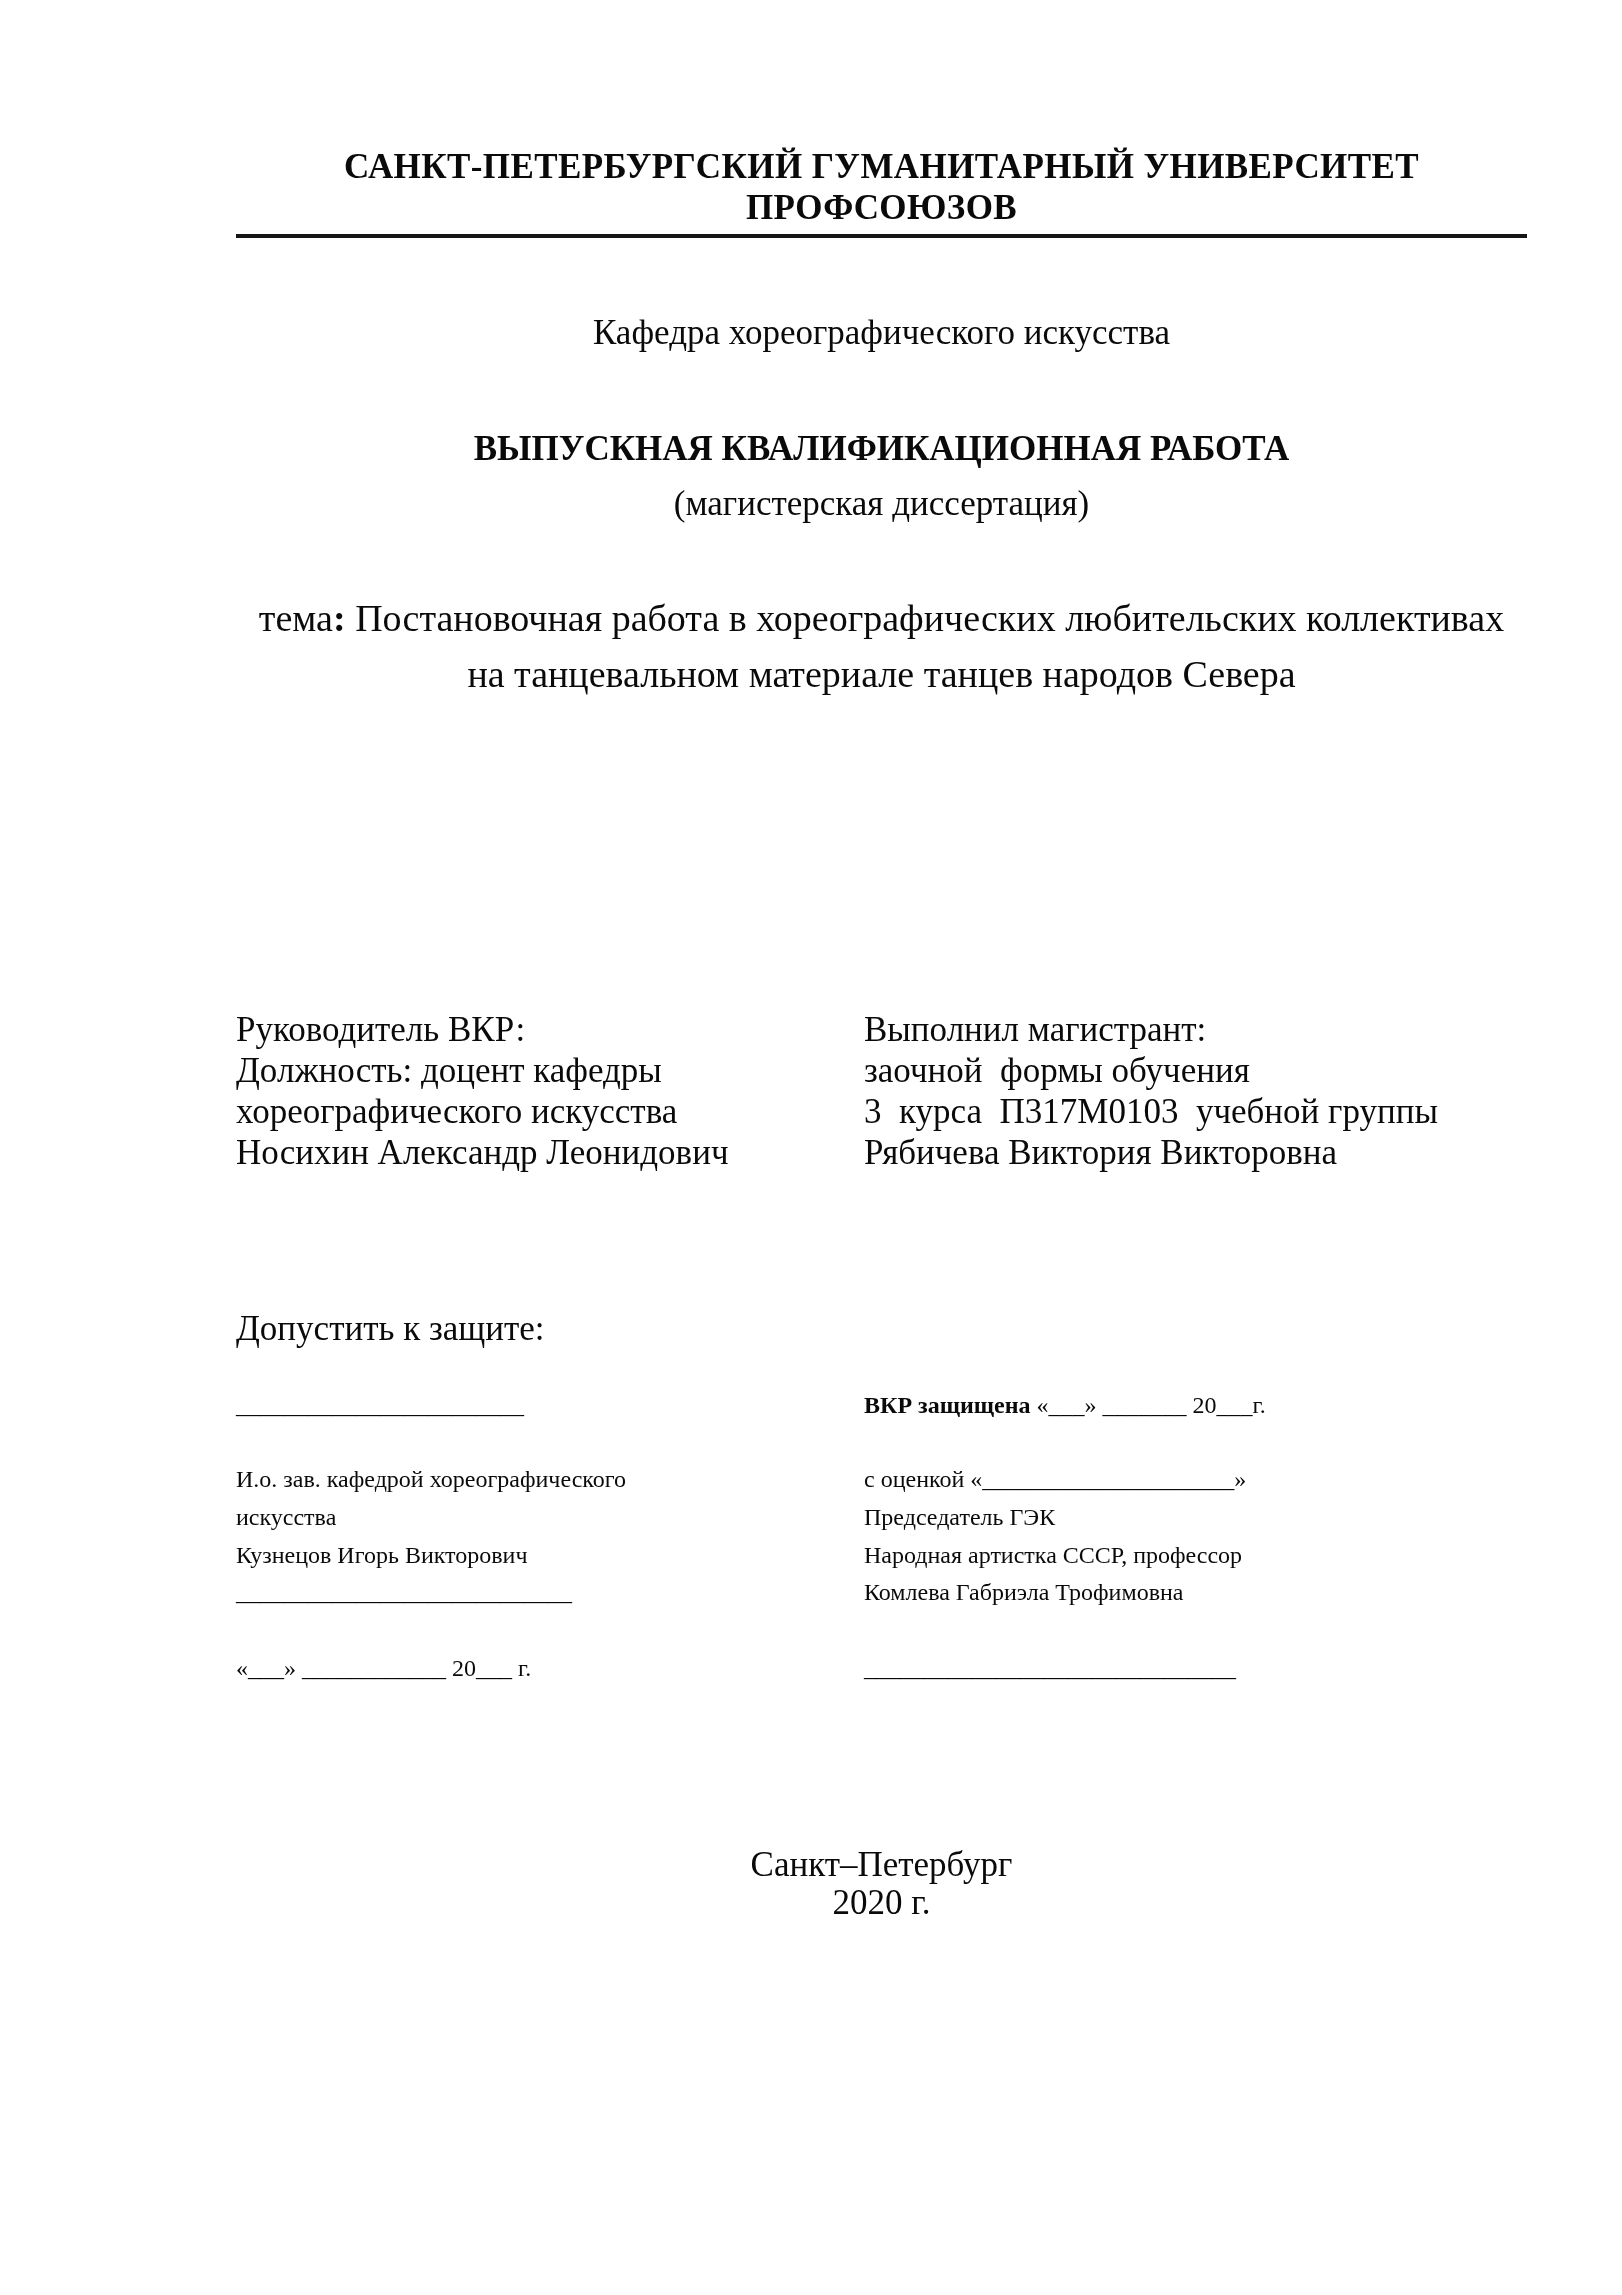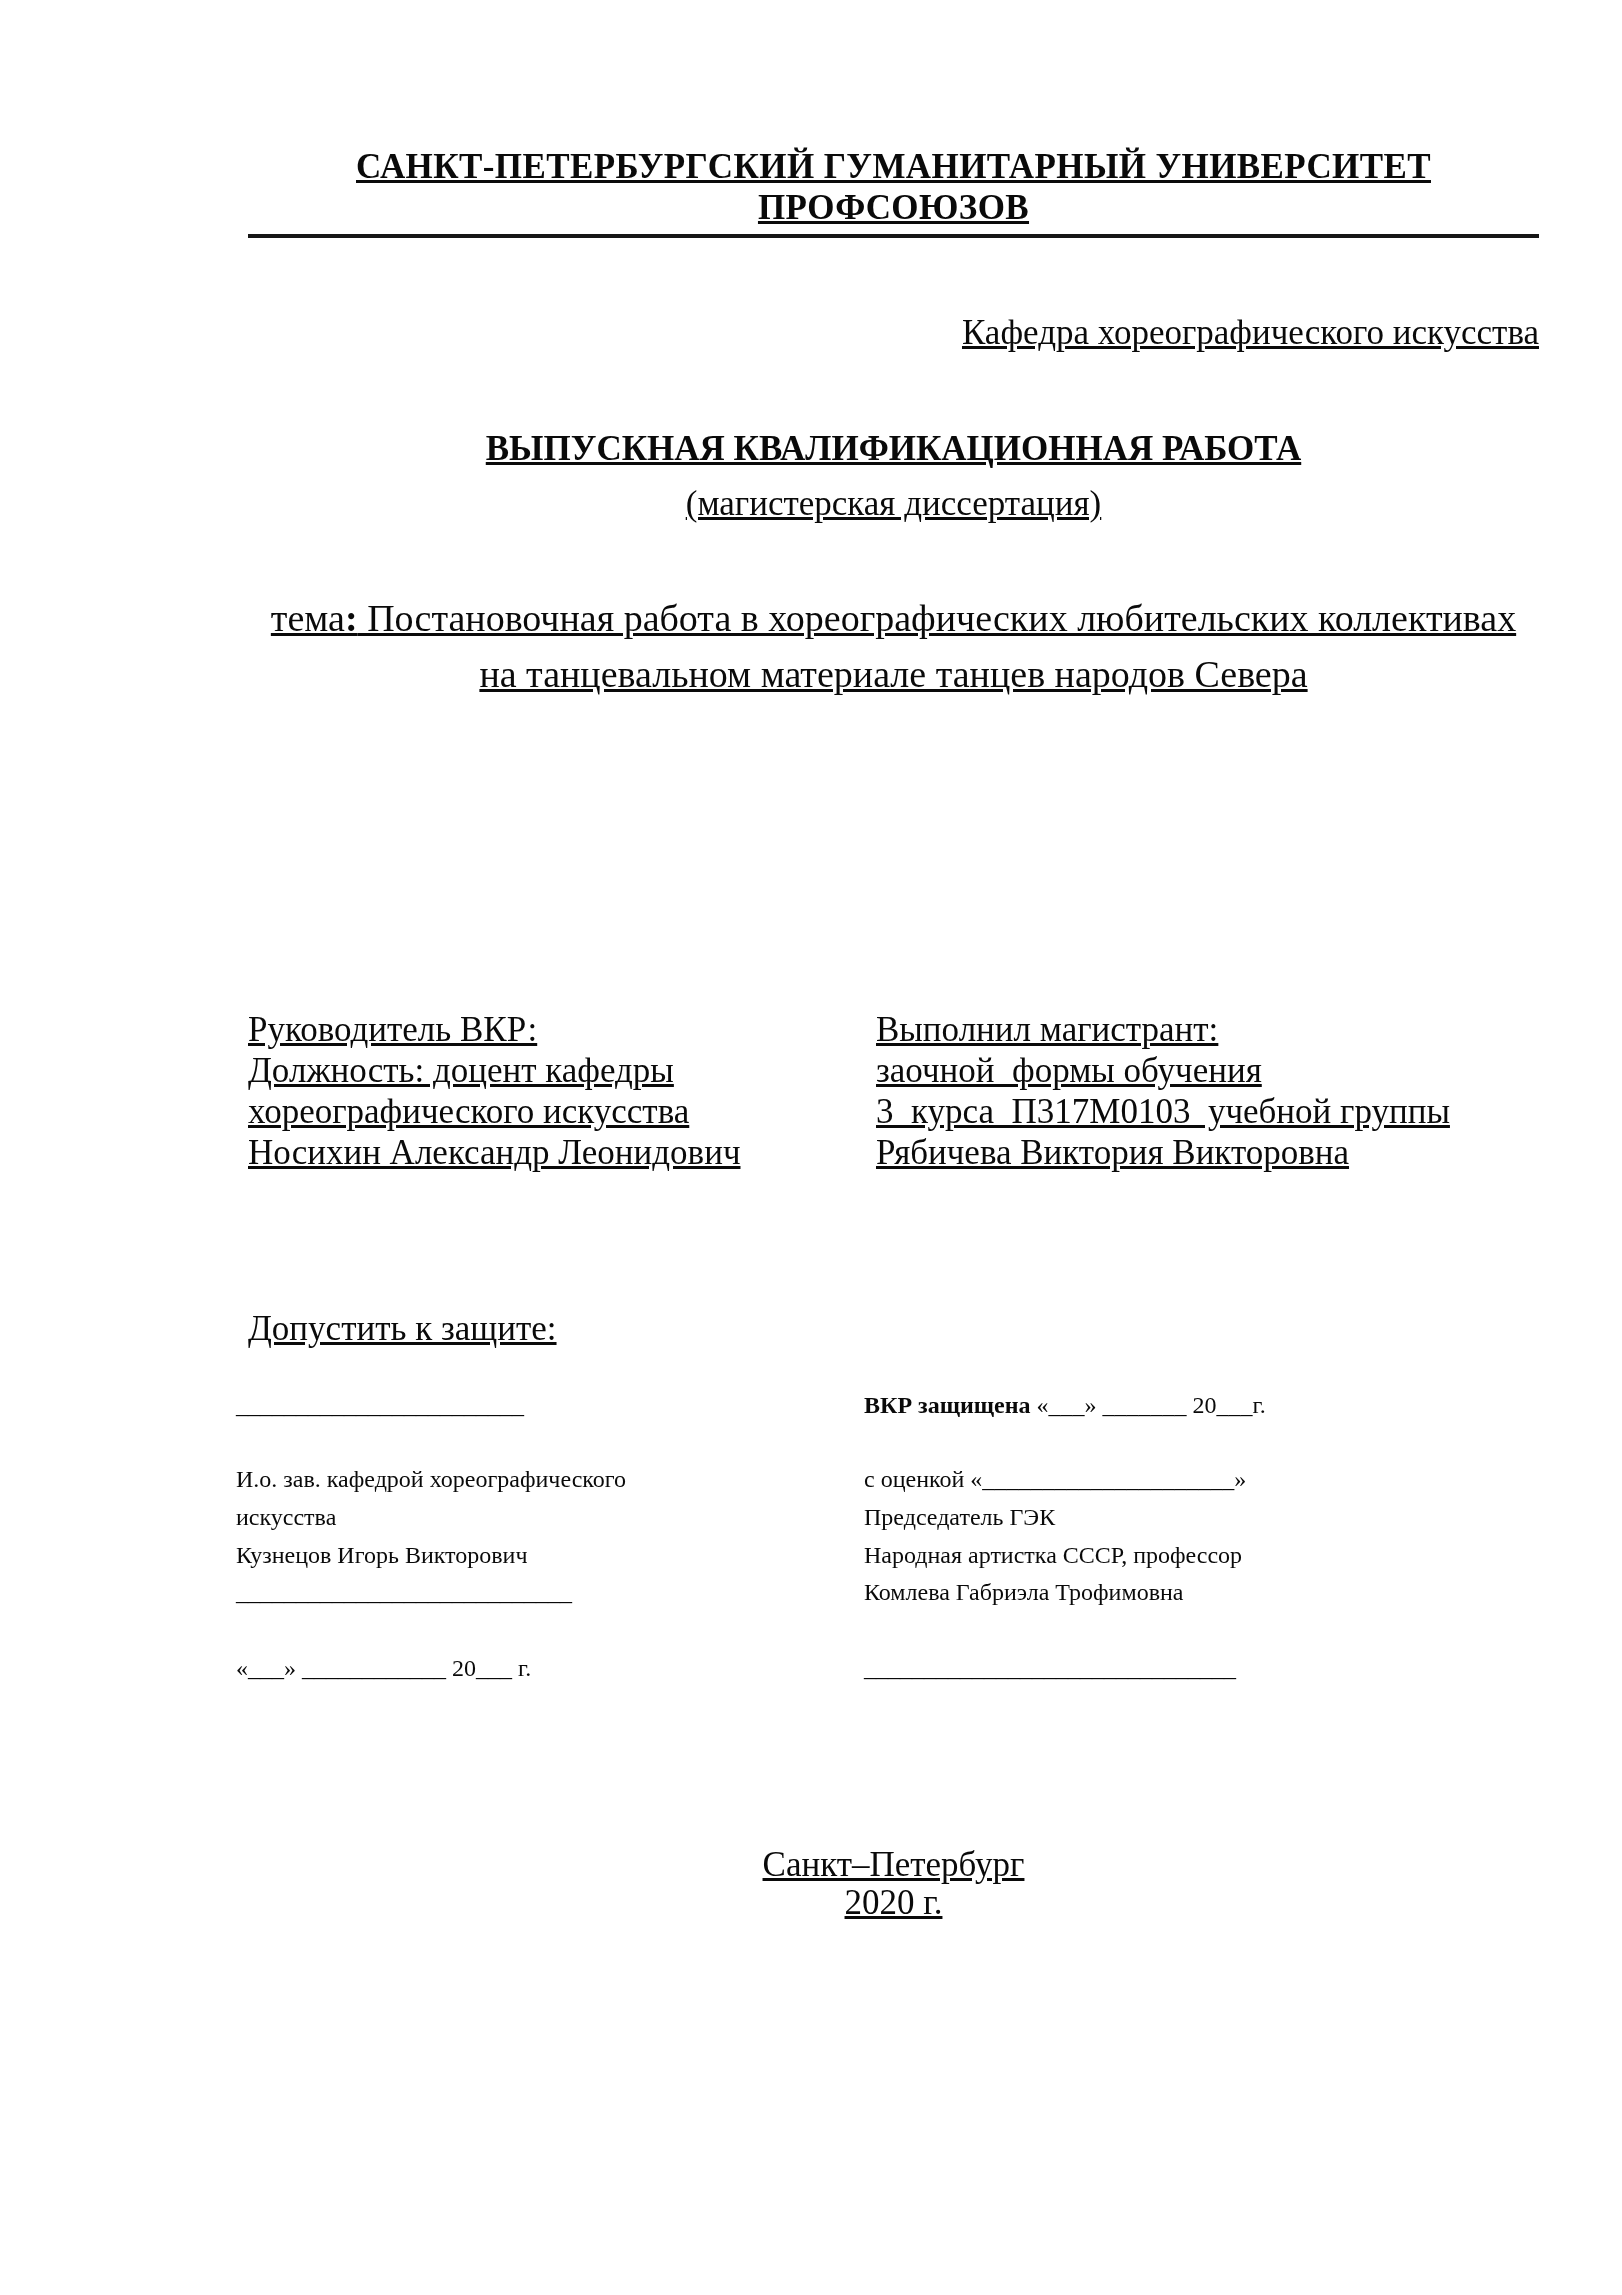--- a/index.html
+++ b/index.html
@@ -5,36 +5,36 @@
   html,body{margin:0;padding:0;background:#888;}
   .page{
     position:relative;
     width:1623px;height:2295px;
     margin:0 auto;
     background:#ffffff;
     font-family:"Liberation Serif","DejaVu Serif",serif;
     color:#0a0a0a;
     overflow:hidden;
   }
-  .content-x{left:248px;width:1291px;text-decoration:underline;}
+  .content-x{left:236px;width:1291px;}
   .abs{position:absolute;}
 
   .u-header{
     top:146px;
     text-align:center;
     font-weight:bold;
     font-size:35px;
     line-height:41px;
     letter-spacing:0.4px;
     border-bottom:4.7px solid #161616;
     padding-bottom:6.3px;
   }
   .dept{
     top:312px;
-    text-align:right;
+    text-align:center;
     font-size:35px;
     line-height:41px;
   }
   .title-block{
     top:421px;
     text-align:center;
     font-size:35px;
     line-height:55px;
   }
   .title-main{font-weight:bold;}

